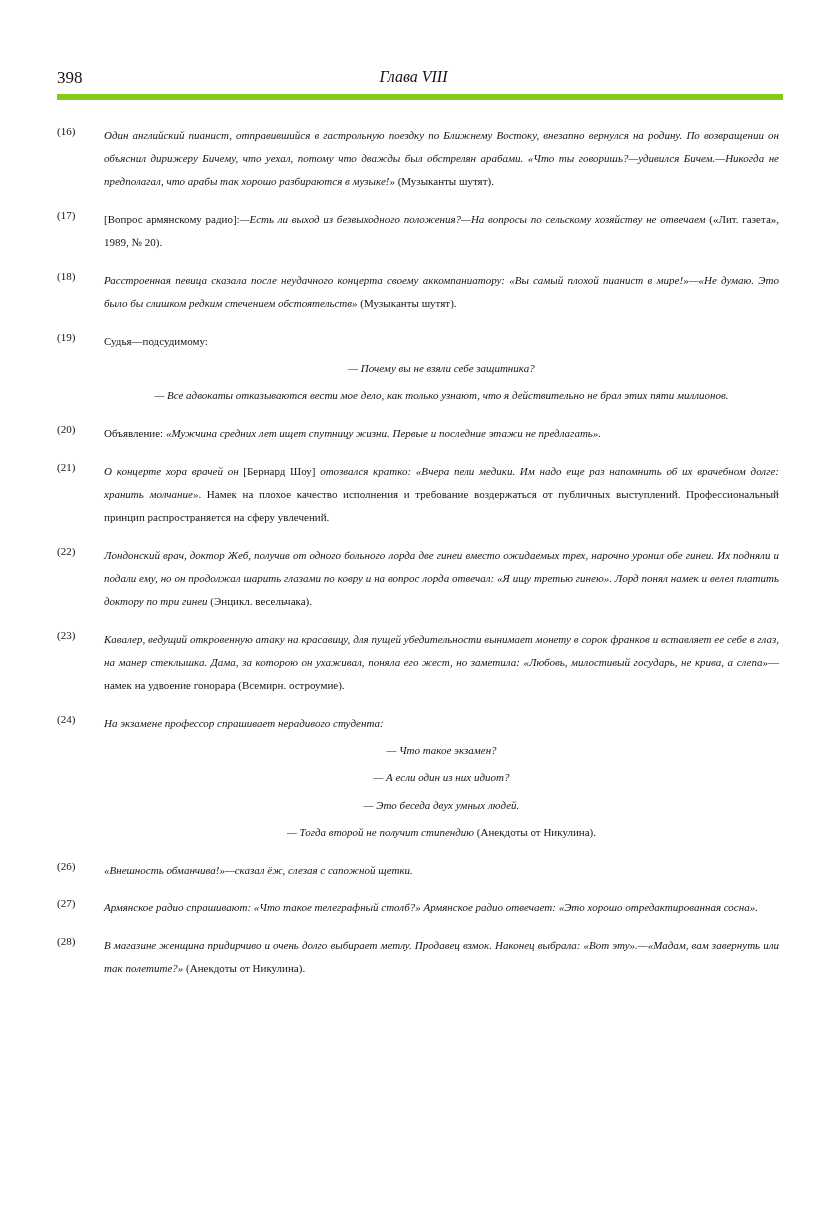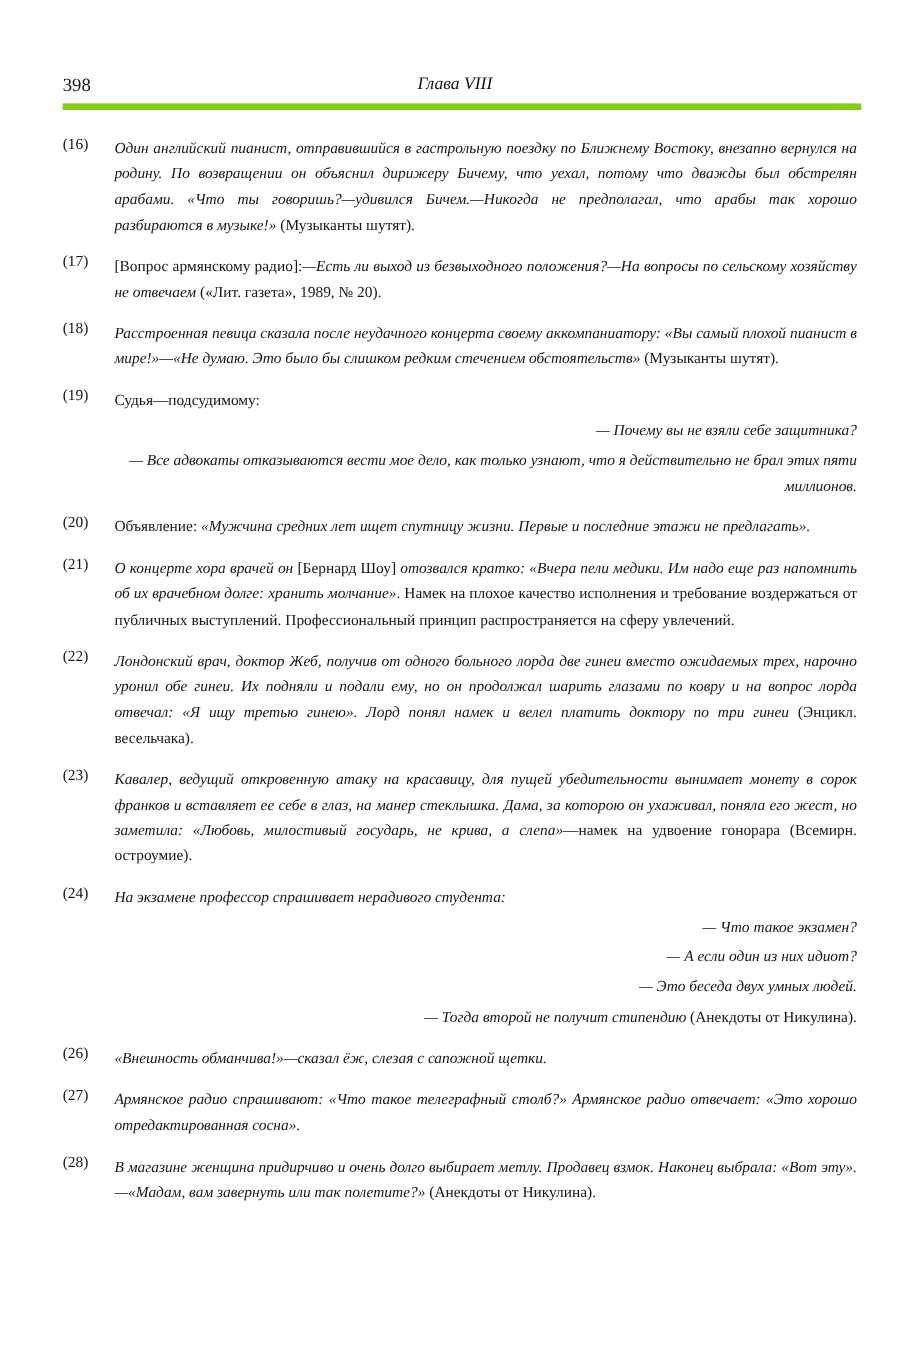--- a/index.html
+++ b/index.html
@@ -6,25 +6,25 @@
     body {
       width: 834px; height: 1230px; position: relative; overflow: hidden;
       font-family: "Liberation Serif", "DejaVu Serif", serif;
       color: #141414;
     }
     .page { position: absolute; left: 57px; top: 66px; width: 726px; }
     .running-head { position: relative; height: 28px; border-bottom: 6px solid #84cc16; }
     .page-number { position: absolute; left: 0; top: 2px; font-size: 17px; }
     .chapter-title { position: absolute; left: 0; right: 13px; top: 2px; text-align: center; font-style: italic; font-size: 16px; }
     .entries { margin-top: 20px; }
-    .entry { display: flex; font-size: 14px; line-height: 23.2px; margin-bottom: 6.5px; }
+    .entry { display: flex; font-size: 11px; line-height: 23.2px; margin-bottom: 6.5px; }
     .entry-num { flex: 0 0 43px; }
     .entry-body { flex: 1; text-align: justify; }
     .entry-body p { margin: 4px; }
-    .entry-body p.dialog { text-align: right; }
+    .entry-body p.dialog { text-align: center; }
     .it { font-style: italic; }
   </style>
 </head>
 <body>
 
 <div class="page">
   <div class="running-head">
     <span class="page-number">398</span>
     <span class="chapter-title">Глава VIII</span>
   </div>

